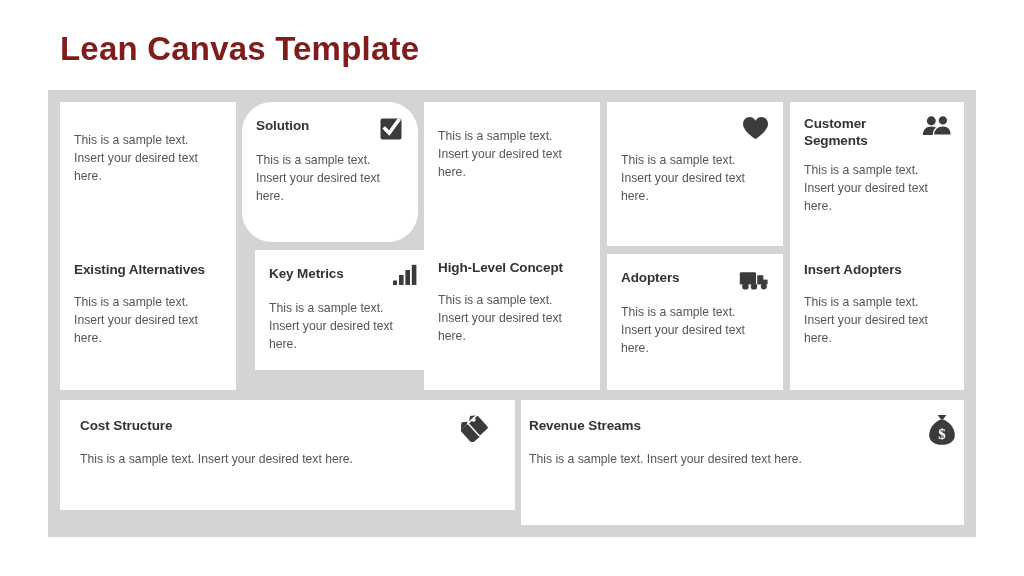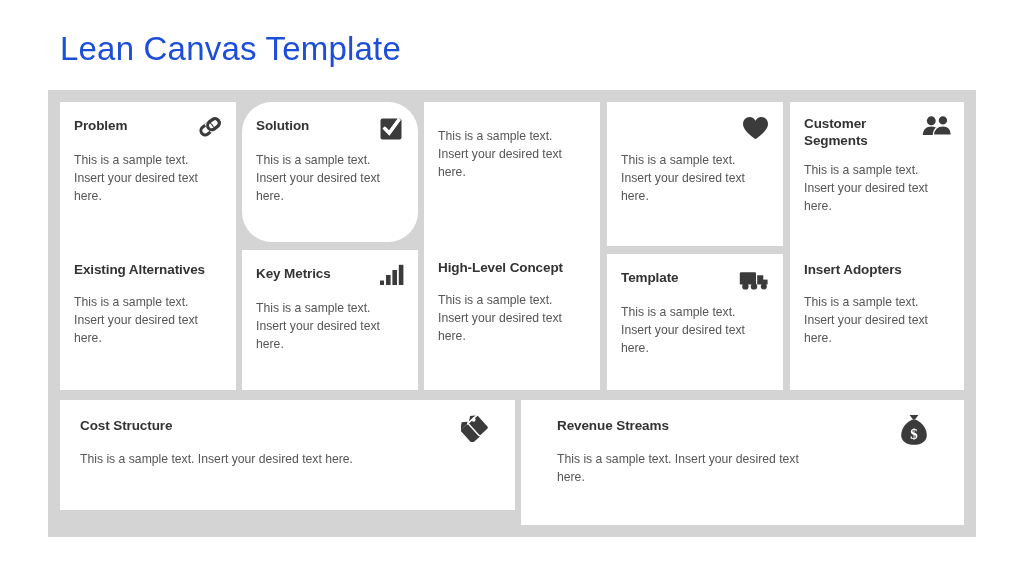--- a/index.html
+++ b/index.html
@@ -18,22 +18,22 @@
     height: 576px;
     background: #ffffff;
   }
 
   
   #page-title {
     position: absolute;
     left: 60px;
     top: 30px;
     font-size: 33px;
-    font-weight: 400;
-    color: #1d4ed8;
+    font-weight: 700;
+    color: #7f1d1d;
     letter-spacing: 0.2px;
     line-height: 1.15;
     white-space: nowrap;
     text-align: right;
   }
 
   
   #canvas-panel {
     position: absolute;
     left: 48px;
@@ -111,33 +111,20 @@
 
 <div id="slide">
 
   <div id="page-title">Lean Canvas Template</div>
 
   <div id="canvas-panel">
 
     <div class="card" style="left:12px; top:12px; width:176px; height:288px; padding:0;">
 
       <div class="sub-block" style="top:16px;">
-        <div class="card-head">
-          <div class="card-title">Problem</div>
-          <span class="icon">
-            <svg width="26" height="24" viewBox="0 0 26 24" fill="none">
-              <g transform="rotate(-38 13 12)">
-                <rect x="2.5" y="6.2" width="12.5" height="8.6" rx="4.3" stroke="#3b3b3b" stroke-width="3"></rect>
-                <rect x="11" y="6.2" width="12.5" height="8.6" rx="4.3" stroke="#3b3b3b" stroke-width="3"></rect>
-                <rect x="10.2" y="5.0" width="5" height="11" fill="#ffffff"></rect>
-                <rect x="11" y="6.2" width="12.5" height="8.6" rx="4.3" stroke="#3b3b3b" stroke-width="3"></rect>
-              </g>
-            </svg>
-          </span>
-        </div>
         <div class="card-body">This is a sample text. Insert your desired text here.</div>
       </div>
 
       <div class="sub-block" style="top:160px;">
         <div class="card-head">
           <div class="card-title wide">Existing Alternatives</div>
         </div>
         <div class="card-body tight">This is a sample text. Insert your desired text here.</div>
       </div>
     </div>
@@ -150,21 +137,21 @@
             <rect x="1.5" y="2.5" width="21" height="21" rx="2" fill="#3b3b3b"></rect>
             <path d="M5.8 12.6 L10.2 17.2 L19.6 4.2" stroke="#ffffff" stroke-width="3.4" fill="none" stroke-linecap="square"></path>
             <path d="M10.2 17.2 L19.6 4.2" stroke="#3b3b3b" stroke-width="0" fill="none"></path>
             <path d="M5.8 12.4 L10.3 16.9 L20.4 3.0" stroke="#ffffff" stroke-width="3.2" fill="none"></path>
           </svg>
         </span>
       </div>
       <div class="card-body">This is a sample text. Insert your desired text here.</div>
     </div>
 
-    <div class="card" style="left:194px; top:160px; width:176px; height:140px;">
+    <div class="card" style="left:207px; top:160px; width:176px; height:120px;">
       <div class="card-head">
         <div class="card-title">Key Metrics</div>
         <span class="icon">
           <svg width="25" height="22" viewBox="0 0 25 22">
             <rect x="1" y="16.5" width="4" height="4.5" fill="#3b3b3b"></rect>
             <rect x="7" y="11" width="4.6" height="10" fill="#3b3b3b"></rect>
             <rect x="13.4" y="6" width="4.6" height="15" fill="#3b3b3b"></rect>
             <rect x="19.8" y="0.8" width="4.6" height="20.2" fill="#3b3b3b"></rect>
           </svg>
         </span>
@@ -193,21 +180,21 @@
             <path d="M13.5 23 C13.5 23 1 15.2 1 7.9 C1 3.9 4.0 1 7.6 1 C10.2 1 12.3 2.5 13.5 4.7
                      C14.7 2.5 16.8 1 19.4 1 C23.0 1 26 3.9 26 7.9 C26 15.2 13.5 23 13.5 23 Z" fill="#3b3b3b"></path>
           </svg>
         </span>
       </div>
       <div class="card-body">This is a sample text. Insert your desired text here.</div>
     </div>
 
     <div class="card" style="left:559px; top:164px; width:176px; height:136px;">
       <div class="card-head">
-        <div class="card-title">Template</div>
+        <div class="card-title">Adopters</div>
         <span class="icon" style="top:-1px;">
           <svg width="30" height="22" viewBox="0 0 30 22">
             <rect x="0.8" y="3.2" width="16.2" height="12.4" rx="1.2" fill="#3b3b3b"></rect>
             <path d="M18.2 6.2 L24.4 6.2 L28.6 10.4 L28.6 15.6 L18.2 15.6 Z" fill="#3b3b3b"></path>
             <rect x="24.3" y="6.0" width="4.6" height="4.6" fill="#ffffff"></rect>
             <circle cx="6.4" cy="17.4" r="3.2" fill="#3b3b3b"></circle>
             <circle cx="15.0" cy="17.4" r="3.2" fill="#3b3b3b"></circle>
             <circle cx="24.8" cy="17.4" r="3.0" fill="#3b3b3b"></circle>
           </svg>
         </span>
@@ -253,21 +240,21 @@
                        L14.3 23.3 C13.0 23.3 12.0 22.3 12.0 21 Z" fill="#3b3b3b" stroke="#ffffff" stroke-width="1.4"></path>
               <path d="M12.0 5.5 L18.5 0.6 L25.0 5.5 Z" fill="#3b3b3b" stroke="#ffffff" stroke-width="1.4"></path>
               <circle cx="18.6" cy="6.6" r="2.0" fill="#ffffff"></circle>
             </g>
           </svg>
         </span>
       </div>
       <div class="card-body">This is a sample text. Insert your desired text here.</div>
     </div>
 
-    <div class="card card-wide" style="left:473px; top:310px; width:443px; height:125px; padding:18px 36px;">
+    <div class="card card-wide" style="left:473px; top:310px; width:443px; height:125px; padding:18px 8px;">
       <div class="card-head">
         <div class="card-title">Revenue Streams</div>
         <span class="icon" style="top:-4px;">
           <svg width="28" height="32" viewBox="0 0 28 32">
             <path d="M9.6 1.0 L18.4 1.0 L15.4 5.0 L12.6 5.0 Z" fill="#3b3b3b"></path>
             <path d="M13.2 5.2 C6.0 8.0 1.2 14.4 1.2 21.2 C1.2 27.4 6.8 30.8 14.0 30.8
                      C21.2 30.8 26.8 27.4 26.8 21.2 C26.8 14.4 22.0 8.0 14.8 5.2 Z" fill="#3b3b3b"></path>
             <text x="14" y="25.2" font-family="'Liberation Serif', serif" font-size="15" font-weight="bold" fill="#ffffff" text-anchor="middle">$</text>
           </svg>
         </span>

